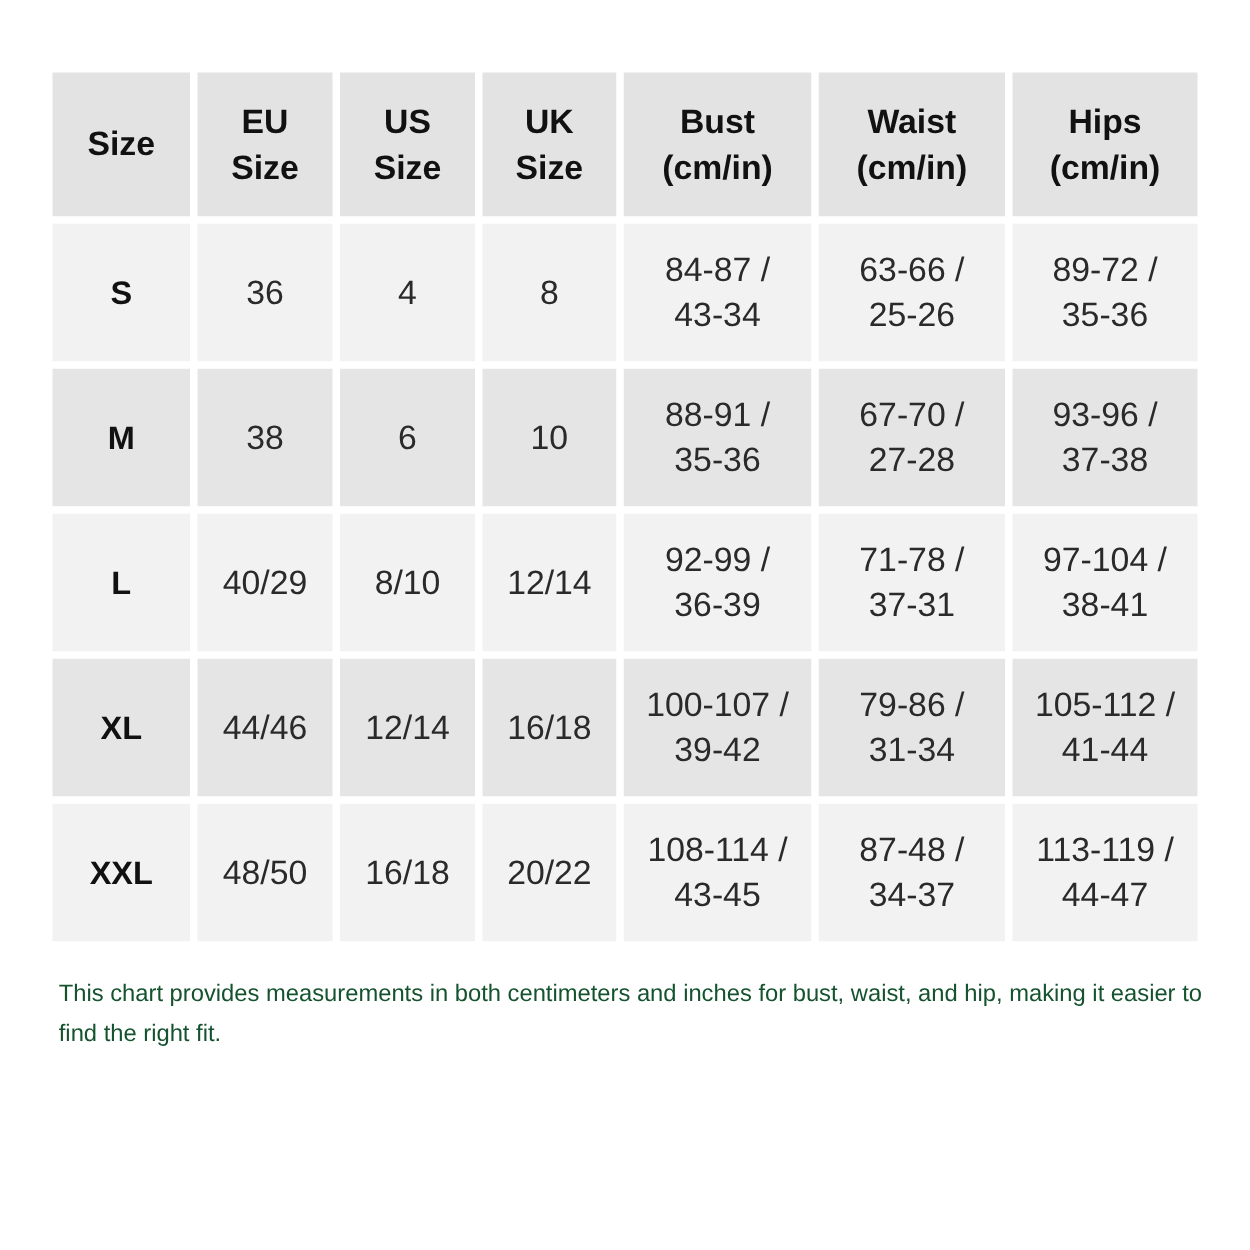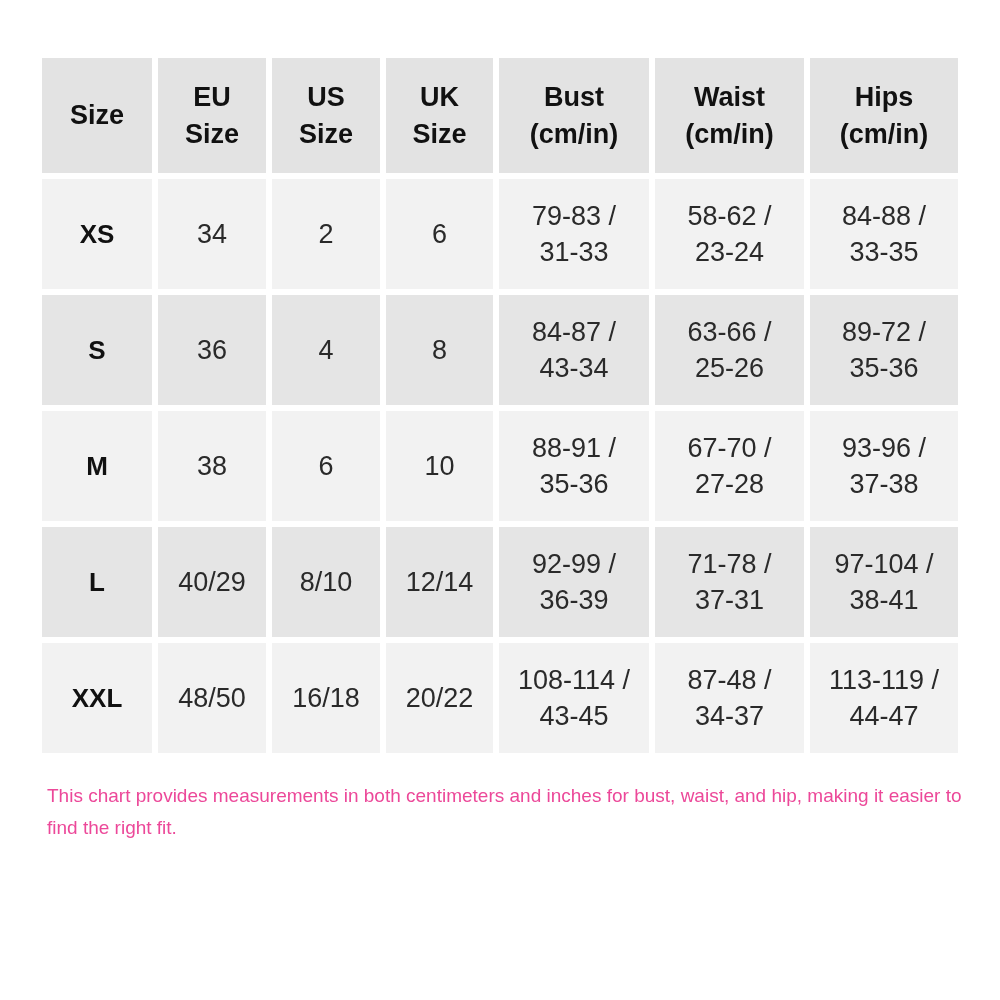--- a/index.html
+++ b/index.html
@@ -55,21 +55,21 @@
   tbody tr:nth-child(odd) th,
   tbody tr:nth-child(odd) td{background:var(--row-odd);}
   tbody tr:nth-child(even) th,
   tbody tr:nth-child(even) td{background:var(--row-even);}
   .line{display:block;}
   .caption{
     margin:21px 0 0 11px;
     max-width:925px;
     font-size:19px;
     line-height:1.7;
-    color:#ec4899;
+    color:#14532d;
   }
 </style>
 </head>
 <body>
 
 <div class="wrap">
   <table class="size-chart">
     <colgroup>
       <col style="width:110px">
         <col style="width:108px">
@@ -105,38 +105,20 @@
           <span class="line">(cm/in)</span>
         </th>
         <th>
           <span class="line">Hips</span>
           <span class="line">(cm/in)</span>
         </th>
       </tr>
     </thead>
     <tbody>
       <tr>
-        <th scope="row">XS</th>
-        <td>34</td>
-        <td>2</td>
-        <td>6</td>
-        <td>
-          <span class="line">79-83 /</span>
-          <span class="line">31-33</span>
-        </td>
-        <td>
-          <span class="line">58-62 /</span>
-          <span class="line">23-24</span>
-        </td>
-        <td>
-          <span class="line">84-88 /</span>
-          <span class="line">33-35</span>
-        </td>
-      </tr>
-      <tr>
         <th scope="row">S</th>
         <td>36</td>
         <td>4</td>
         <td>8</td>
         <td>
           <span class="line">84-87 /</span>
           <span class="line">43-34</span>
         </td>
         <td>
           <span class="line">63-66 /</span>
@@ -174,20 +156,38 @@
           <span class="line">92-99 /</span>
           <span class="line">36-39</span>
         </td>
         <td>
           <span class="line">71-78 /</span>
           <span class="line">37-31</span>
         </td>
         <td>
           <span class="line">97-104 /</span>
           <span class="line">38-41</span>
+        </td>
+      </tr>
+      <tr>
+        <th scope="row">XL</th>
+        <td>44/46</td>
+        <td>12/14</td>
+        <td>16/18</td>
+        <td>
+          <span class="line">100-107 /</span>
+          <span class="line">39-42</span>
+        </td>
+        <td>
+          <span class="line">79-86 /</span>
+          <span class="line">31-34</span>
+        </td>
+        <td>
+          <span class="line">105-112 /</span>
+          <span class="line">41-44</span>
         </td>
       </tr>
       <tr>
         <th scope="row">XXL</th>
         <td>48/50</td>
         <td>16/18</td>
         <td>20/22</td>
         <td>
           <span class="line">108-114 /</span>
           <span class="line">43-45</span>

